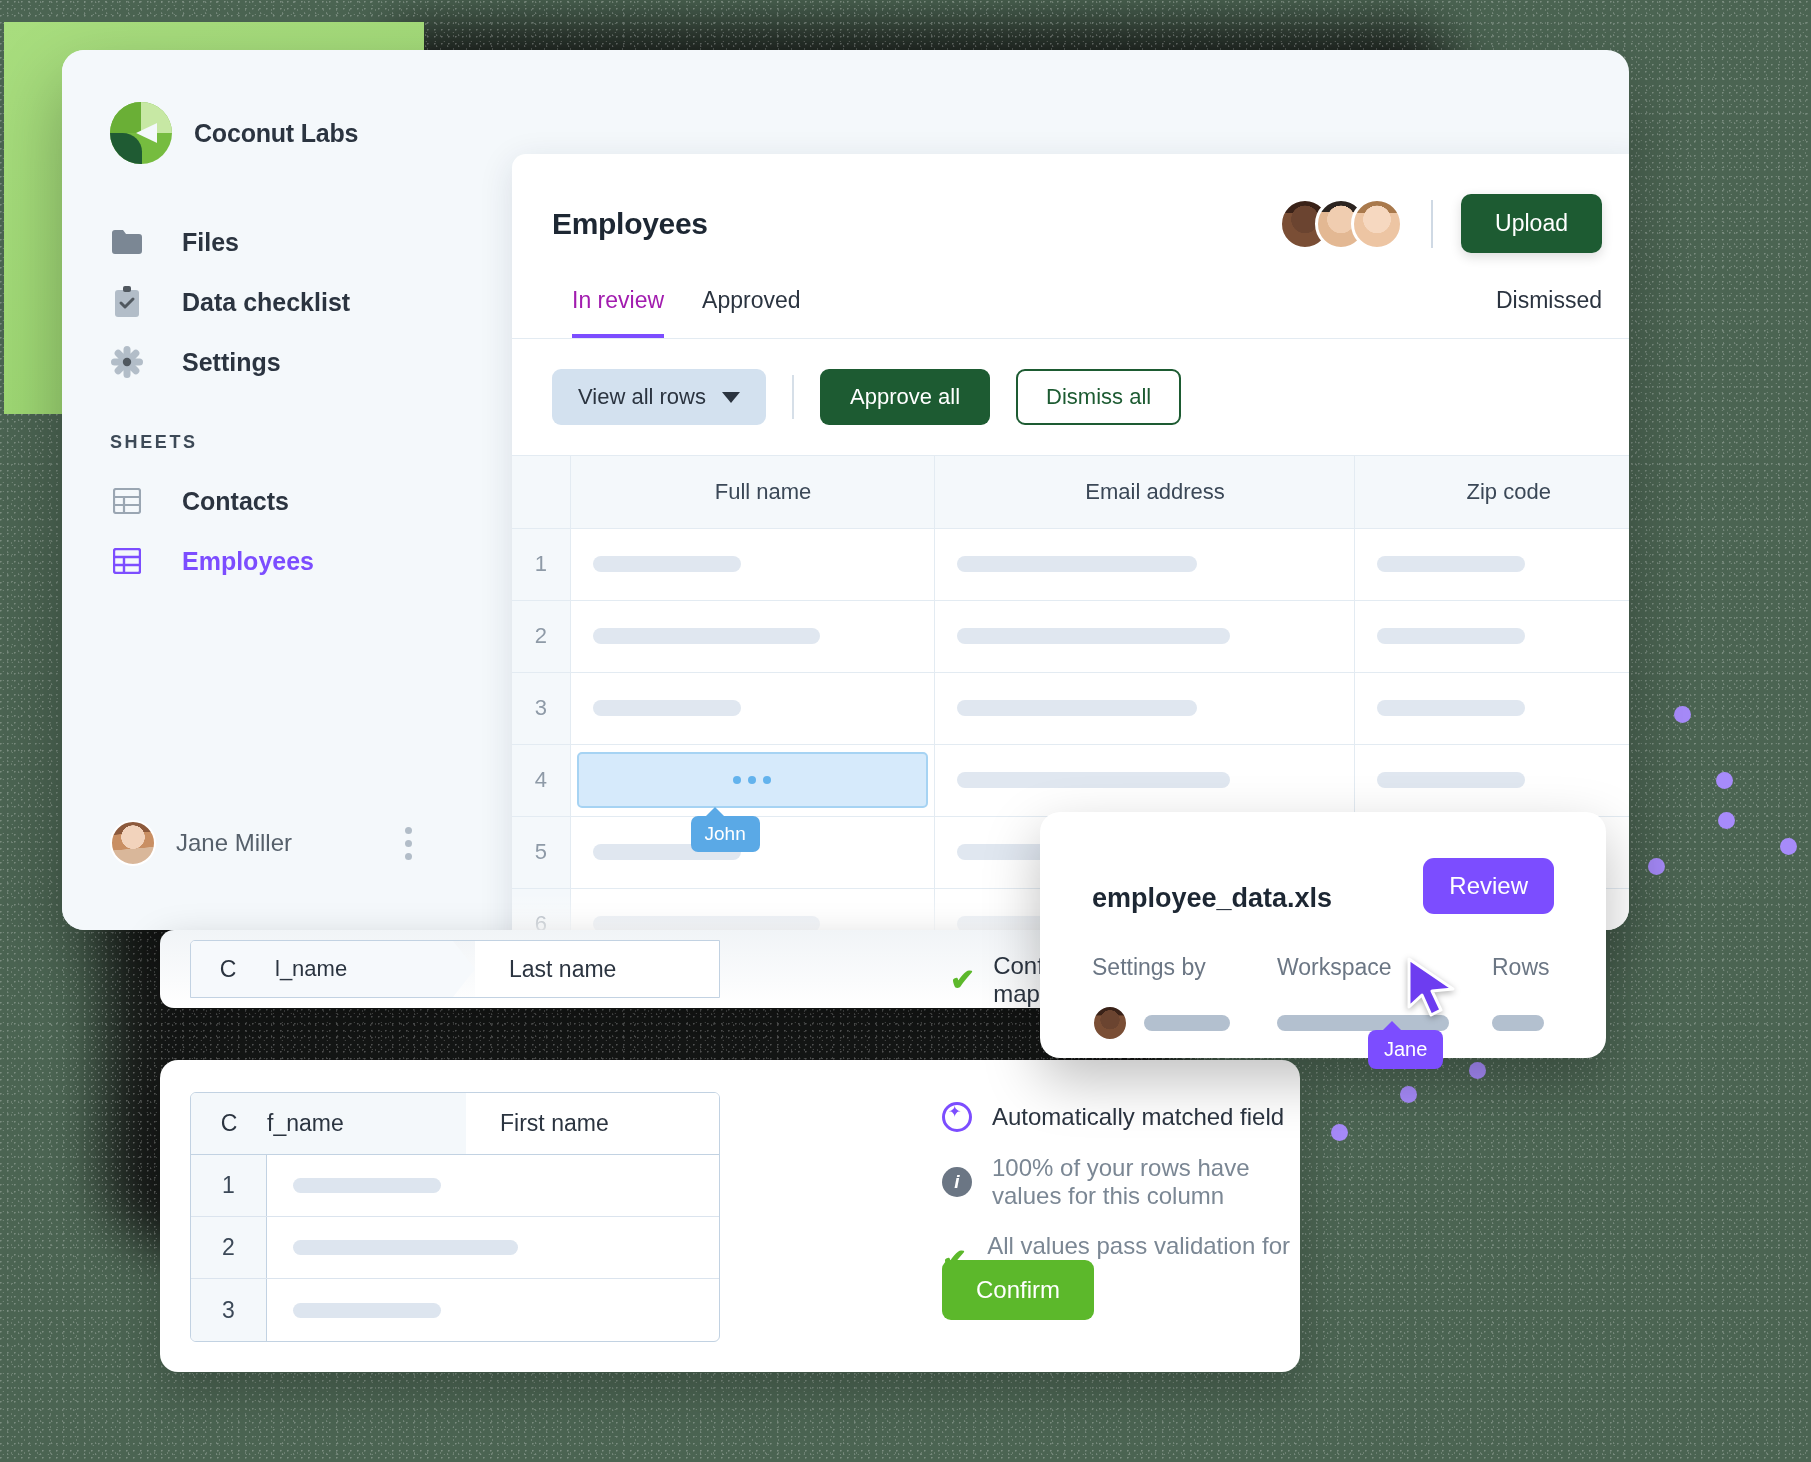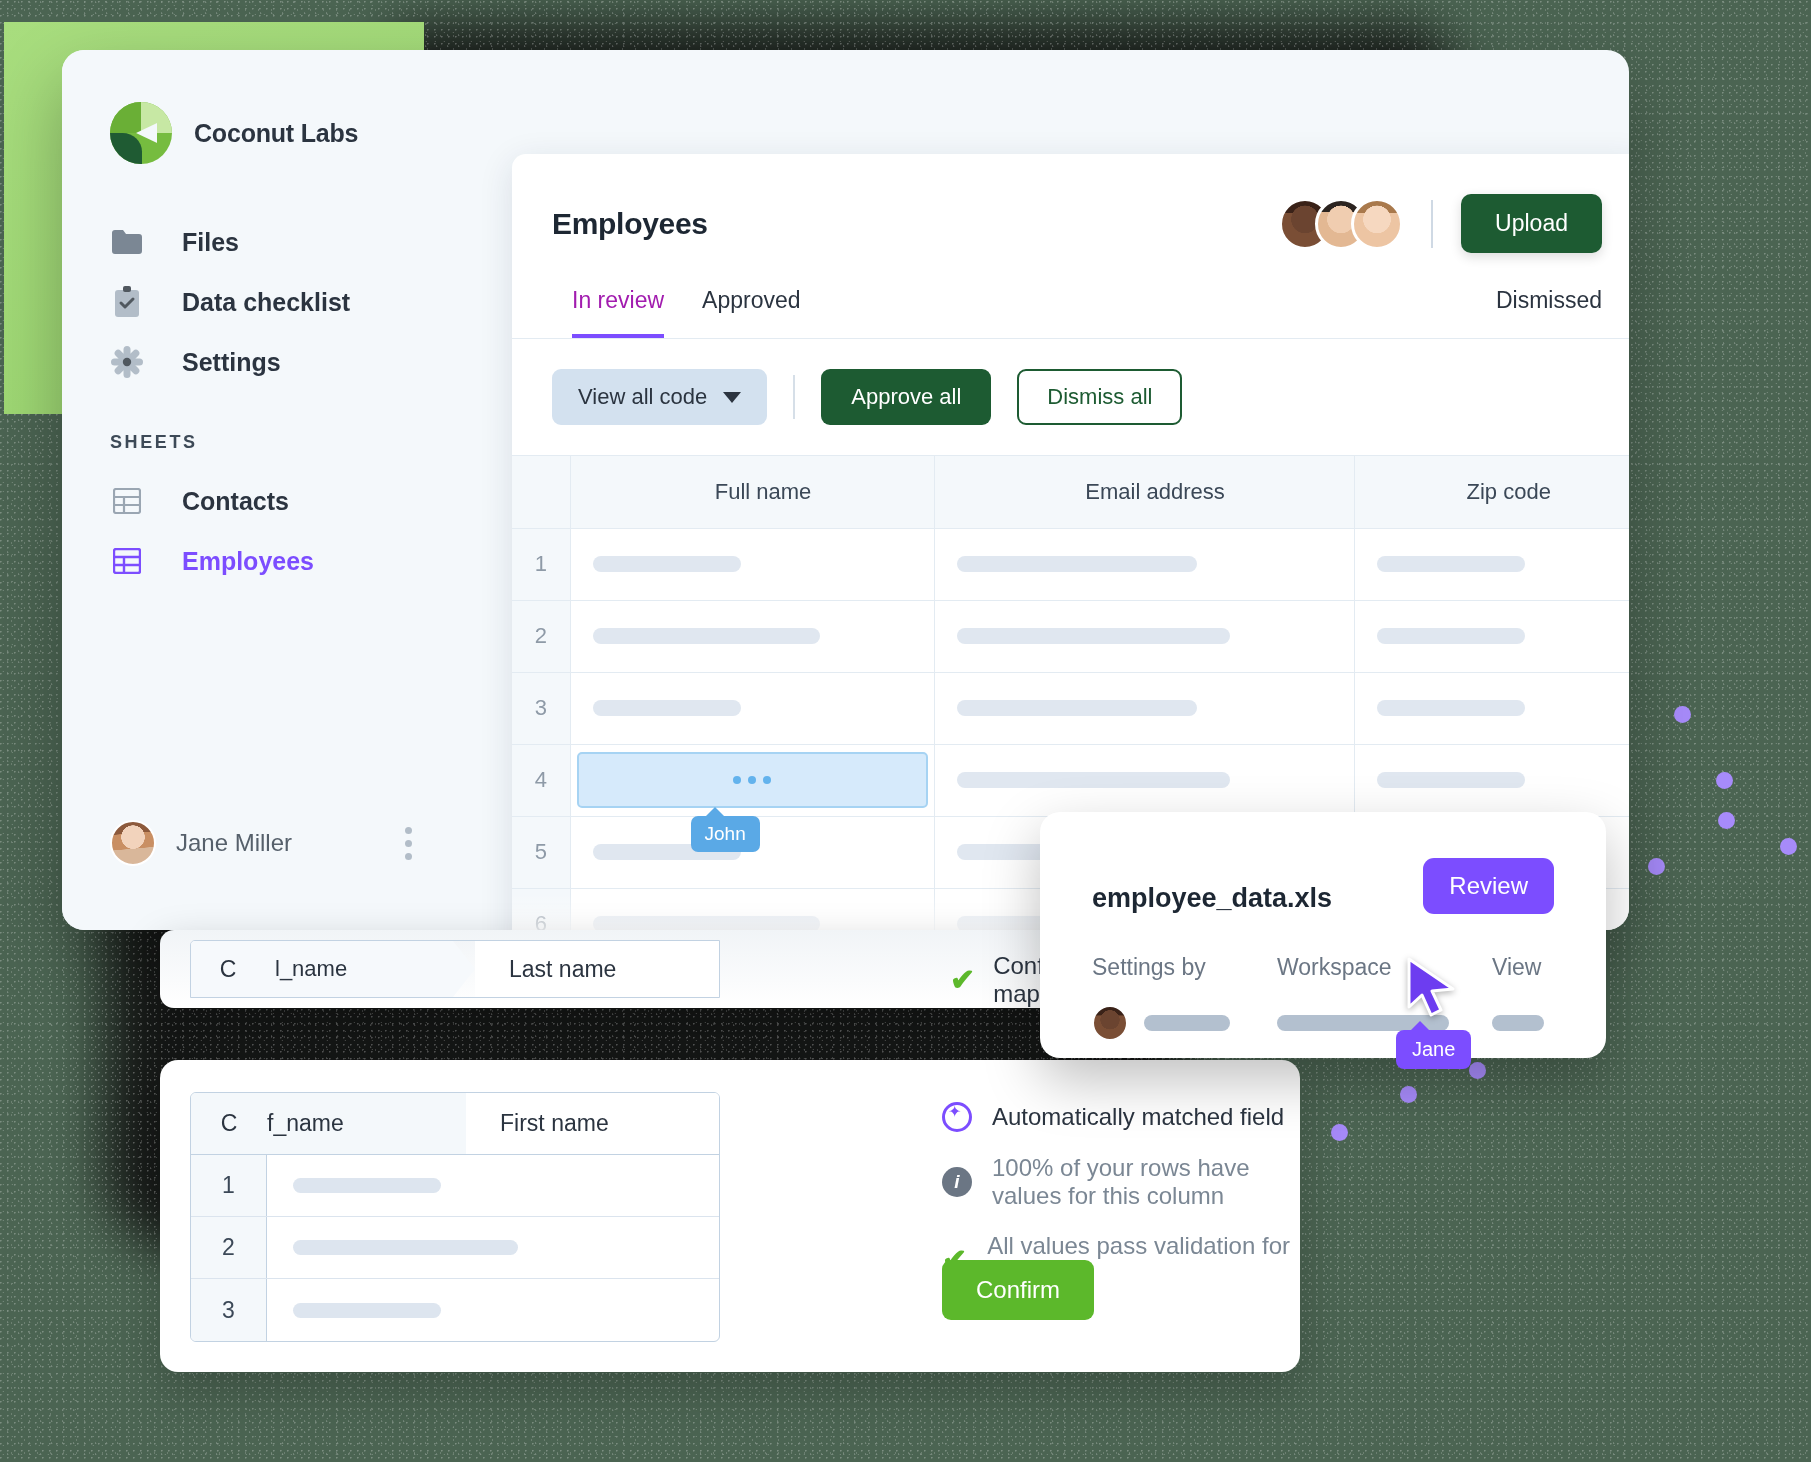--- a/index.html
+++ b/index.html
@@ -412,21 +412,21 @@
                 linear-gradient(180deg,#3a2218 0 26%, #7a4e35 27% 100%);
   }
   .bar { height: 16px; border-radius: 8px; background: #b3c0cf; }
   .mouse-pointer {
     position: absolute; left: 365px; top: 145px;
     width: 0; height: 0;
     filter: drop-shadow(0 2px 3px rgba(0,0,0,.3));
   }
   .mouse-pointer svg { display: block; }
   .jane-tag {
-    position: absolute; left: 356px; top: 218px;
+    position: absolute; left: 328px; top: 218px;
     background: #7c4dff; color: #fff; font-size: 20px;
     padding: 8px 16px; border-radius: 8px; white-space: nowrap;
   }
   .jane-tag::before {
     content: "";
     position: absolute; left: 14px; top: -9px;
     border-left: 10px solid transparent;
     border-right: 10px solid transparent;
     border-bottom: 10px solid #7c4dff;
   }
@@ -570,21 +570,21 @@
     </div>
 
     <div class="tabs">
       <div class="tab active">In review</div>
       <div class="tab">Approved</div>
       <div class="tab right">Dismissed</div>
     </div>
 
     <div class="toolbar">
       <button class="select-pill">
-        <span>View all code</span>
+        <span>View all rows</span>
         <span class="caret"></span>
       </button>
       <div class="tbdiv"></div>
       <button class="btn-approve">Approve all</button>
       <button class="btn-dismiss">Dismiss all</button>
     </div>
 
     <table class="dtable">
       <thead>
         <tr>
@@ -739,21 +739,21 @@
 </div>
 
 <div class="file-card">
   <div class="file-top">
     <div class="file-name">employee_data.xls</div>
     <button class="btn-review">Review</button>
   </div>
   <div class="file-cols">
     <div class="fc fc1">Settings by</div>
     <div class="fc fc2">Workspace</div>
-    <div class="fc">View</div>
+    <div class="fc">Rows</div>
   </div>
   <div class="file-vals">
     <div class="fv1">
       <div class="mini-avatar"></div>
       <div class="bar" style="width:86px"></div>
     </div>
     <div class="fv2">
       <div class="bar" style="width:172px"></div>
     </div>
     <div>

